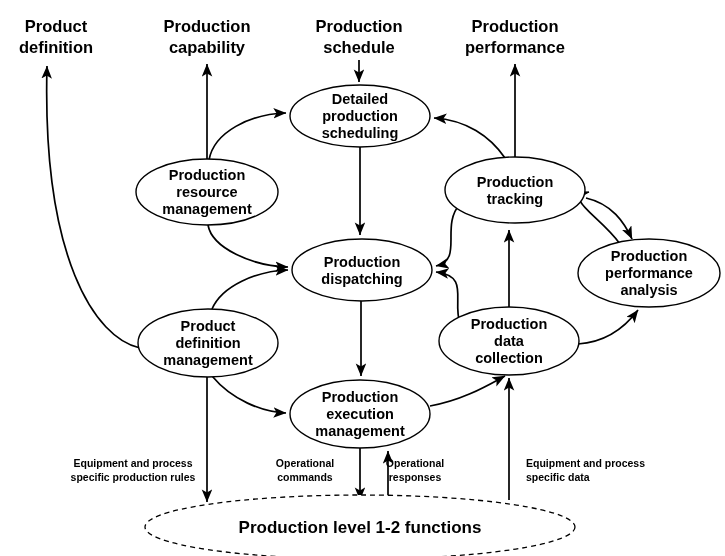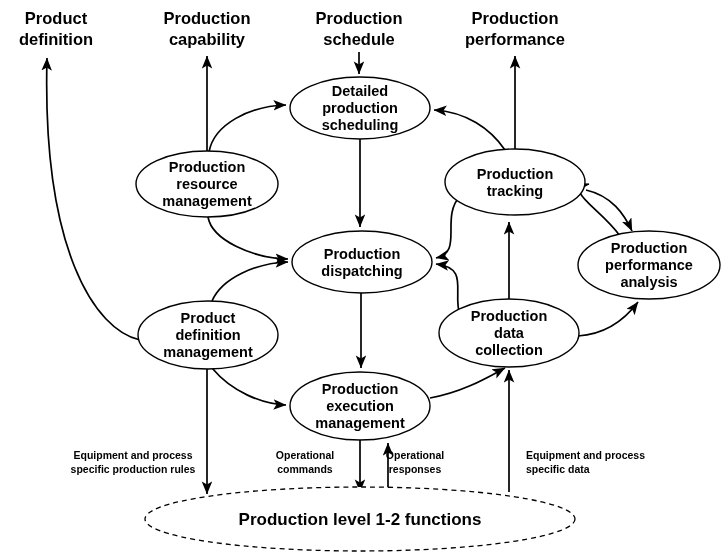--- a/index.html
+++ b/index.html
@@ -1,18 +1,18 @@
 <!DOCTYPE html>
 <html><head>
 <meta charset="utf-8">
 <style>
   html,body{margin:0;padding:0;background:#ffffff;}
   body{width:725px;height:556px;overflow:hidden;
        font-family:"Liberation Sans", sans-serif;}
-  #stage{position:relative;width:725px;height:392px;}
+  #stage{position:relative;width:725px;height:392px;margin-top:8px;}
   svg#diagram{position:absolute;left:0;top:0;width:725px;height:556px;}
   .node-label{font-family:"Liberation Sans", sans-serif;font-weight:bold;
               font-size:14.5px;fill:#000;text-anchor:middle;}
   .col-head{font-family:"Liberation Sans", sans-serif;font-weight:bold;
             font-size:16.5px;fill:#000;text-anchor:middle;}
   .flow-label{font-family:"Liberation Sans", sans-serif;font-weight:bold;
               font-size:10.5px;fill:#000;}
   .flow-label.ctr{text-anchor:middle;}
   .level-label{font-family:"Liberation Sans", sans-serif;font-weight:bold;
                font-size:17px;fill:#000;text-anchor:middle;}

